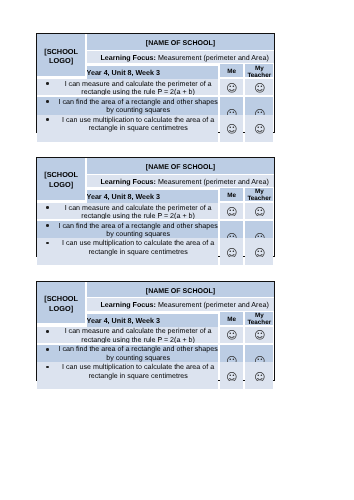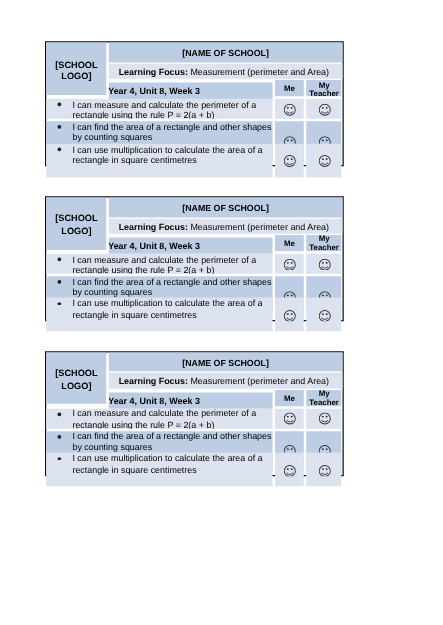--- a/index.html
+++ b/index.html
@@ -8,21 +8,21 @@
        -webkit-font-smoothing:antialiased;text-rendering:geometricPrecision;}
   .page{position:relative;width:354px;height:500px;background:#ffffff;}
 
   .sheet{position:absolute;left:35.6px;width:239.8px;
          border:1.45px solid #111111;box-sizing:border-box;background:#ffffff;}
   .s1{top:33.4px;}
   .s2{top:157.1px;}
   .s3{top:280.9px;}
 
   .grid{position:relative;width:100%;height:98px;}
-  .c{position:absolute;box-sizing:border-box;overflow:hidden;}
+  .c{position:absolute;box-sizing:border-box;overflow:hidden;text-align:center;}
   .blue{background:#bccde4;}
   .pale{background:#dce3ef;}
   .light{background:#dce3ef;}
 
   .logo{left:0.35px;top:0;width:48.4px;height:41.5px;
         text-align:center;font-weight:bold;font-size:7.35px;line-height:9.6px;padding-top:2px;
         display:flex;align-items:center;justify-content:center;}
   .school{left:49.95px;top:0;right:0;height:15.45px;
           text-align:center;font-weight:bold;font-size:7.06px;line-height:19.2px;}
   .lf{left:49.95px;top:16.45px;right:0;height:12.25px;

